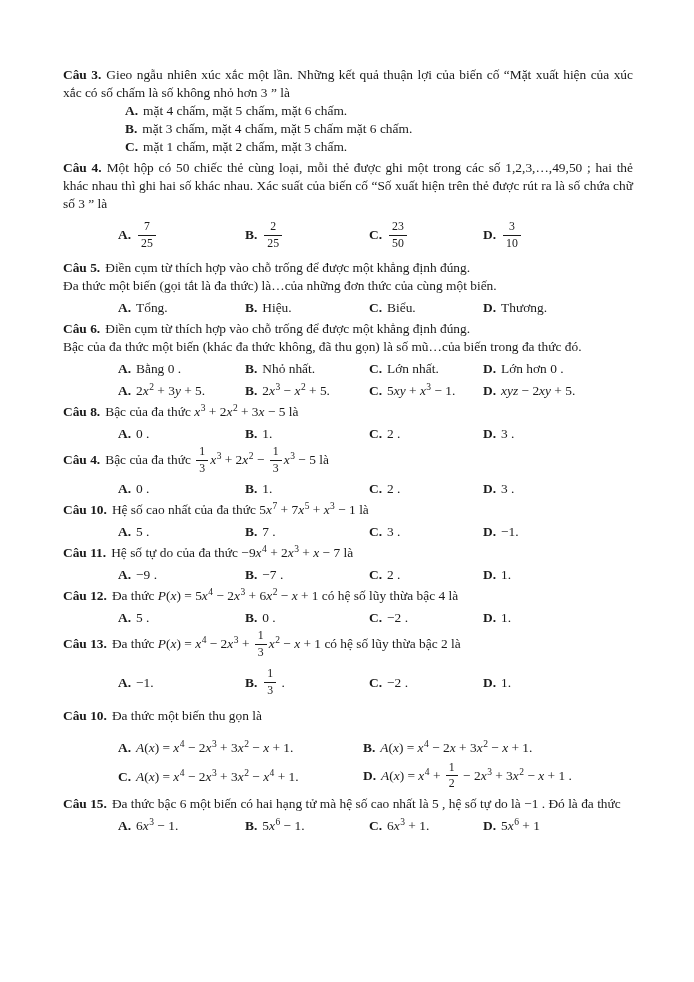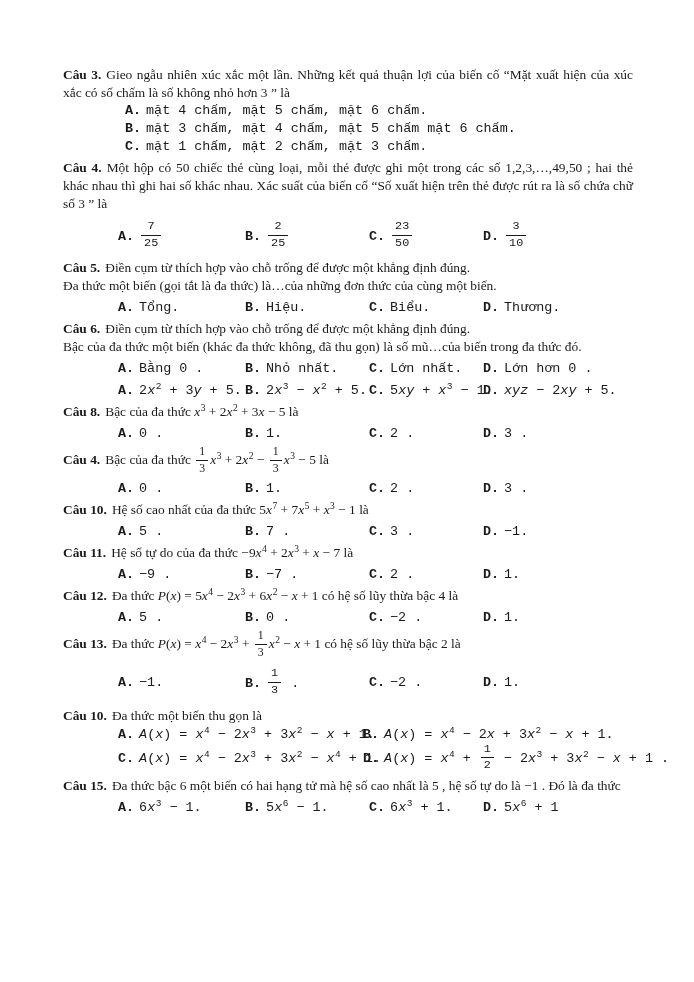--- a/index.html
+++ b/index.html
@@ -10,26 +10,26 @@
     box-sizing:border-box;
     padding:66px 61px 0 63px;
     font-family:"Liberation Serif","DejaVu Serif",serif;
     font-size:13.4px;line-height:18px;
     overflow:hidden;
   }
   .q{margin:0 0 3px 0;}
   .stem{margin:0;text-align:justify;}
   .qlabel{font-weight:bold;margin-right:5px;}
   .okey{font-weight:bold;margin-right:5px;}
-  .opts{margin-left:55px;font-family:Liberation Mono, monospace;}
+  .opts{margin-left:55px;}
   .row4{display:grid;grid-template-columns:127px 124px 114px auto;align-items:center;margin-top:4px;margin-bottom:2px;}
   .row4 .opt{white-space:nowrap;}
   .tall{margin-top:8px;margin-bottom:8px;}
   .stack .opt{display:block;margin-left:7px;}
-  .grid2{display:grid;grid-template-columns:245px auto;align-items:center;margin-top:1px;margin-bottom:2px;}
+  .grid2{display:grid;grid-template-columns:245px auto;row-gap:5px;align-items:center;margin-top:14px;margin-bottom:2px;}
   .grid2 .opt{white-space:nowrap;}
   .it{font-style:italic;}
   sup{font-size:9.5px;line-height:0;position:relative;top:-5px;vertical-align:baseline;margin-left:0.5px;}
   .frac{display:inline-block;vertical-align:middle;text-align:center;font-size:11.8px;line-height:1.15;margin:0 2px;position:relative;top:-1px;}
   .fnum{display:block;padding:0 3px 1px 3px;border-bottom:1px solid #1a1a1a;}
   .fden{display:block;padding:1px 3px 0 3px;}
 </style>
 </head>
 <body>
 

